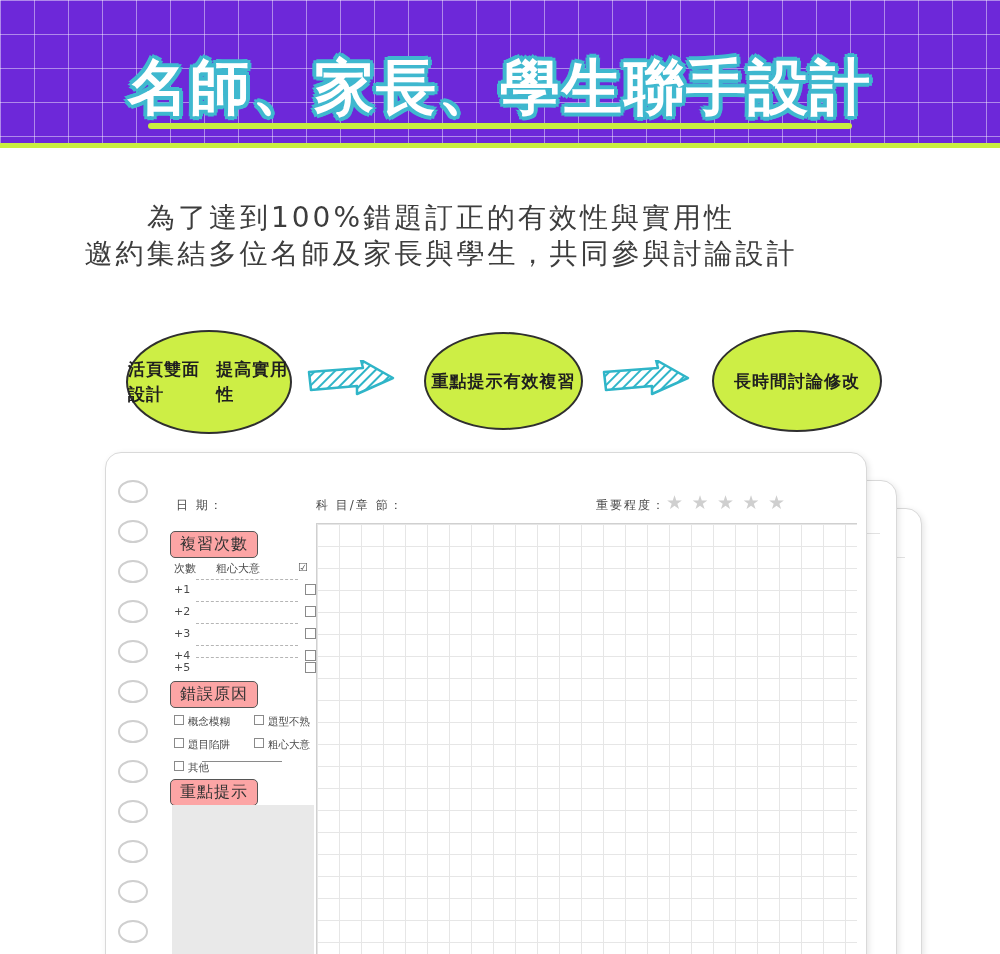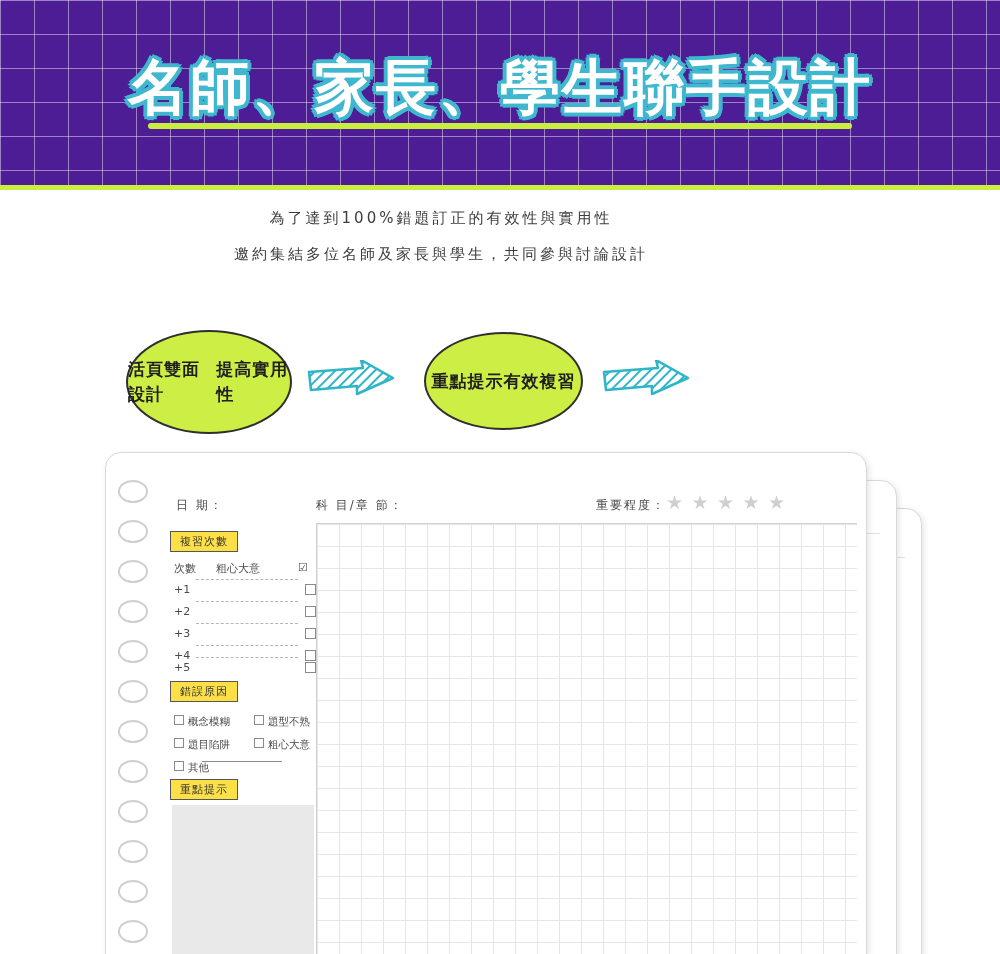--- a/index.html
+++ b/index.html
@@ -12,22 +12,22 @@
     overflow: hidden;
     background: #ffffff;
     font-family: "Liberation Sans", sans-serif;
     position: relative;
   }
 
   
   .header-band {
     position: relative;
     width: 1000px;
-    height: 190px;
-    background: #4c1d95;
+    height: 148px;
+    background: #6d28d9;
     overflow: hidden;
   }
   .header-grid {
     position: absolute;
     inset: 0;
     background-image:
       repeating-linear-gradient(to right, rgba(255,255,255,0.45) 0 1px, transparent 1px 34px),
       repeating-linear-gradient(to bottom, rgba(255,255,255,0.45) 0 1px, transparent 1px 34px);
   }
   .header-bottom-line {
@@ -66,21 +66,21 @@
   }
 
   
   .desc {
     position: absolute;
     top: 200px;
     left: 0;
     width: 882px;
     text-align: center;
     color: #3d3d3d;
-    font-size: 15px;
+    font-size: 28px;
     line-height: 36px;
     letter-spacing: 3px;
     font-family: "DejaVu Sans", sans-serif;
   }
   .desc div { white-space: nowrap; }
 
   
   .bubbles {
     position: absolute;
     top: 330px;
@@ -173,26 +173,26 @@
   .lbl-date    { left: 70px;  top: 44px; }
   .lbl-subject { left: 210px; top: 44px; }
   .lbl-imp     { left: 490px; top: 44px; }
 
   .stars { position: absolute; left: 560px; top: 38px; }
   .star { display: inline-block; color: #cfcfcf; font-size: 19px; margin-right: 4px; }
 
   .pill {
     position: absolute;
     border: 1px solid #555;
-    border-radius: 0;
+    border-radius: 5px;
     padding: 2px 9px;
-    font-size: 11px;
+    font-size: 16px;
     color: #333;
     letter-spacing: 1px;
-    background: #fde047;
+    background: #fca5a5;
     font-family: "DejaVu Sans", sans-serif;
   }
   .pill-review  { left: 64px; top: 78px; }
   .pill-reason  { left: 64px; top: 228px; }
   .pill-key     { left: 64px; top: 326px; }
 
   .review-head {
     position: absolute;
     left: 68px;
     top: 108px;
@@ -297,20 +297,24 @@
       <defs>
         <pattern id="hatch2" width="7" height="7" patternTransform="rotate(45)" patternUnits="userSpaceOnUse">
           <rect width="7" height="7" fill="#ffffff"></rect>
           <line x1="0" y1="0" x2="0" y2="7" stroke="#2fb5c8" stroke-width="4"></line>
         </pattern>
       </defs>
       <path d="M4 12 L58 8 L56 0 L88 18 L52 34 L52 26 L6 30 Z" fill="url(#hatch2)" stroke="#2fb5c8" stroke-width="2.5" stroke-linejoin="round"></path>
     </svg>
   </span>
 
+  <div class="bubble bubble-3">
+    <span>長時間</span>
+    <span>討論修改</span>
+  </div>
 </div>
 
 <div class="pages">
 
   <div class="sheet sheet-back2">
     <div class="edge-line" style="left:54px; top:48px; width:690px; height:1px;"></div>
   </div>
 
   <div class="sheet sheet-back1">
     <div class="edge-line" style="left:54px; top:52px; width:690px; height:1px;"></div>

